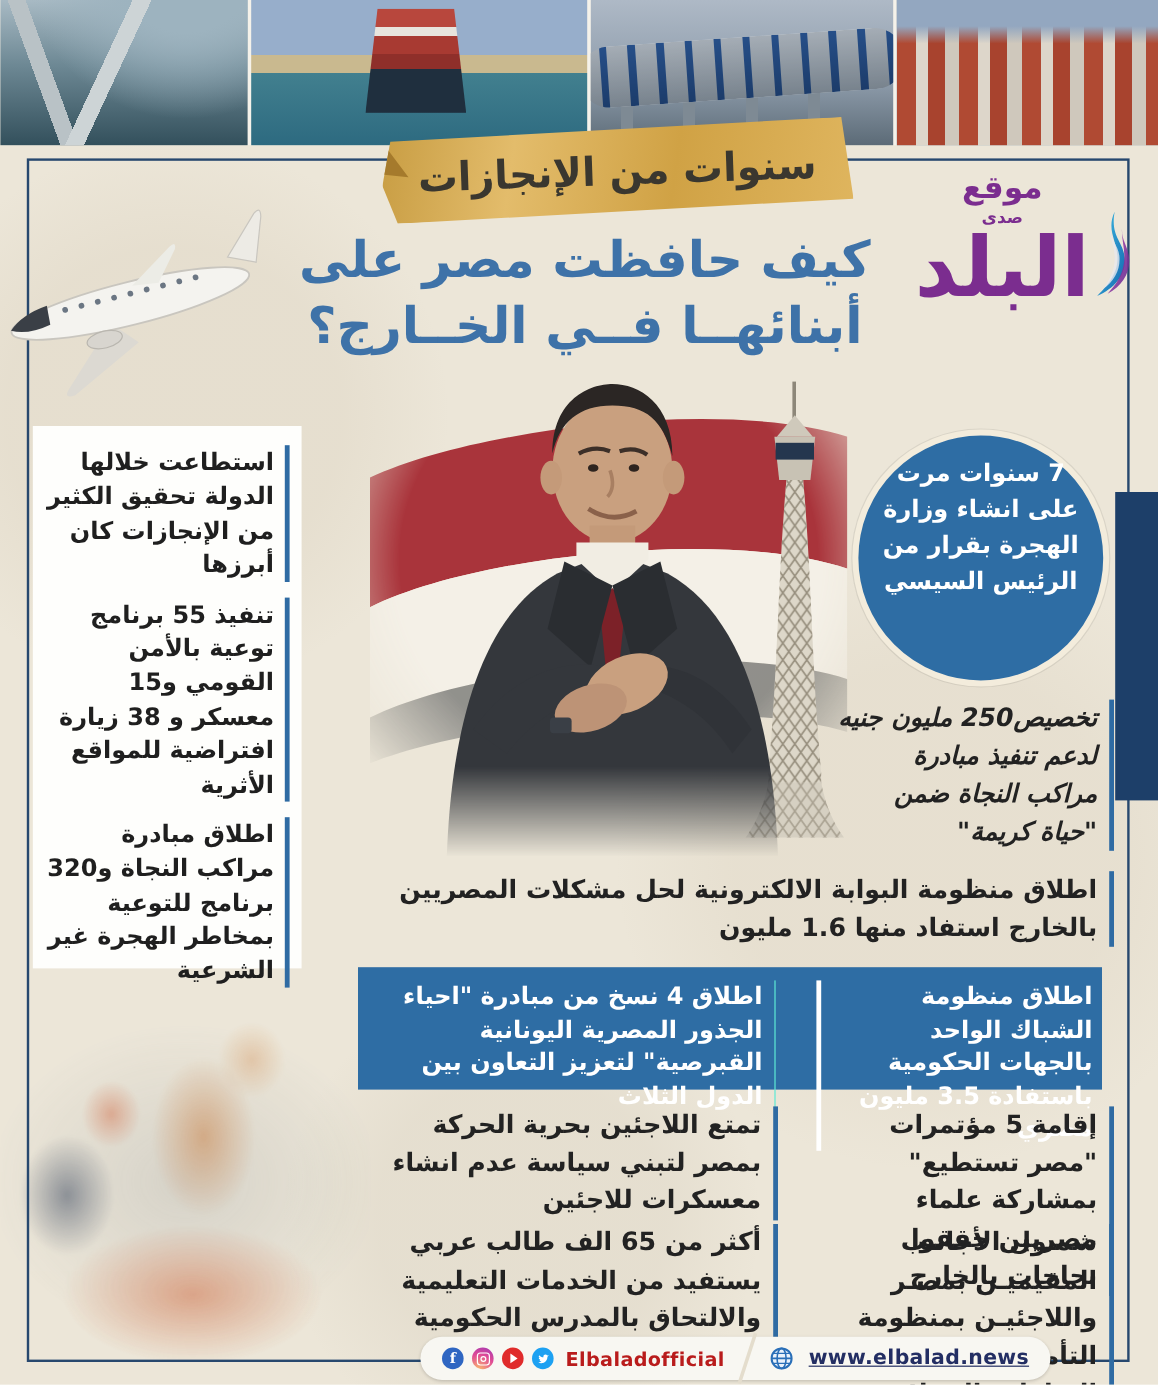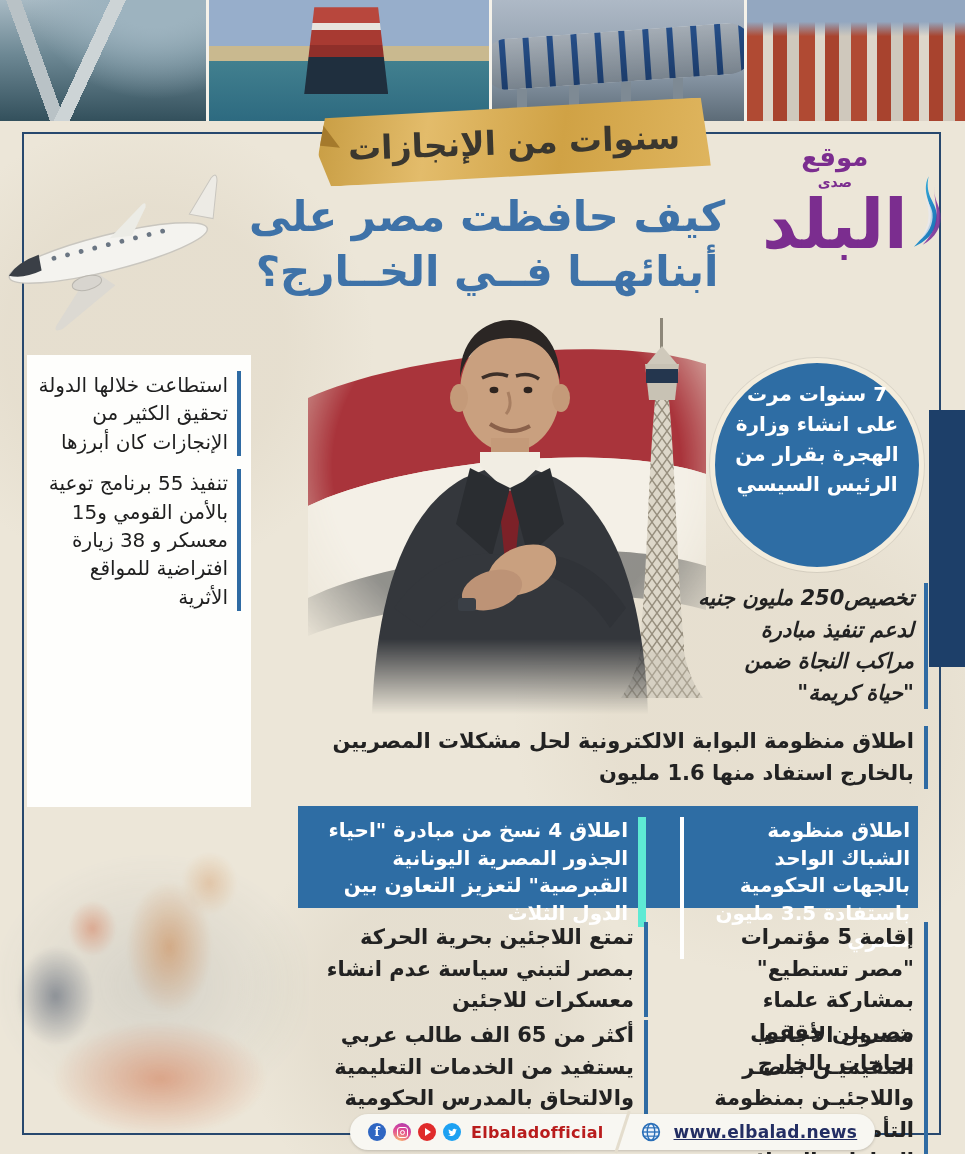--- a/index.html
+++ b/index.html
@@ -61,34 +61,34 @@
   .portrait{position:absolute;left:342px;top:298px;width:336px;height:416px;z-index:4;
       -webkit-mask-image:linear-gradient(180deg,#000 82%,transparent 100%);
       mask-image:linear-gradient(180deg,#000 82%,transparent 100%);}
   
   .badge{position:absolute;left:710px;top:358px;width:214px;height:214px;border-radius:50%;z-index:5;
       background:#2e6da4;border:5px solid #f3ecdc;box-sizing:border-box;box-shadow:0 0 0 1px rgba(0,0,0,.08);
       display:flex;align-items:flex-start;justify-content:center;text-align:center;
       color:#fff;font-weight:bold;font-size:20px;line-height:1.5;padding:16px;}
   
   .left-panel{position:absolute;left:27px;top:355px;width:224px;height:452px;background:rgba(255,255,254,.95);z-index:6;box-sizing:border-box;padding:16px 10px 10px 8px;}
-  .lp-item{border-right:4px solid #2f6ba3;padding-right:9px;margin-bottom:13px;text-align:right;color:#1f1f1f;font-weight:normal;font-size:20px;line-height:1.42;}
+  .lp-item{border-right:4px solid #2f6ba3;padding-right:9px;margin-bottom:13px;text-align:right;color:#1f1f1f;font-weight:bold;font-size:20px;line-height:1.42;}
   
   .txt{position:absolute;z-index:6;text-align:right;color:#222;font-weight:bold;font-size:21px;line-height:1.5;border-right:4px solid #2f6ba3;padding-right:10px;box-sizing:border-box;}
   .r-top{right:37px;top:583px;width:232px;font-style:italic;}
   .r-wide{right:37px;top:726px;width:634px;}
   .r3-right{right:37px;top:922px;width:232px;}
   .r3-left{right:317px;top:922px;width:348px;}
   .r4-right{right:37px;top:1020px;width:240px;}
   .r4-left{right:317px;top:1020px;width:348px;}
   
   .highlight{position:absolute;right:47px;top:806px;width:620px;height:102px;background:#2e6da4;z-index:6;}
   .hl-cell{position:absolute;top:11px;color:#fff;font-weight:bold;font-size:20px;line-height:1.38;text-align:right;box-sizing:border-box;}
   .hl-right{right:2px;width:236px;border-left:4px solid #fff;padding:0 6px 4px 10px;min-height:80px;}
-  .hl-left{right:272px;width:346px;border-right:8px solid #5eead4;padding-right:10px;}
+  .hl-left{right:272px;width:346px;border-right:1px solid #5eead4;padding-right:10px;}
   
   .boat{position:absolute;left:0;top:778px;width:308px;height:376px;z-index:1;filter:blur(1.5px);opacity:.85;background:
       radial-gradient(ellipse 150px 80px at 52% 80%, rgba(205,95,50,.55), transparent 72%),
       radial-gradient(ellipse 62px 95px at 55% 45%, rgba(196,116,52,.55), transparent 70%),
       radial-gradient(ellipse 55px 70px at 18% 58%, rgba(40,55,82,.55), transparent 72%),
       radial-gradient(ellipse 35px 40px at 30% 40%, rgba(205,85,42,.45), transparent 70%),
       radial-gradient(ellipse 40px 45px at 68% 28%, rgba(210,140,80,.40), transparent 70%),
       radial-gradient(ellipse 210px 170px at 50% 55%, rgba(140,145,150,.28), transparent 78%);}
   
   .pills{position:absolute;left:350px;top:1114px;height:36px;z-index:7;background:#f8f7f2;border-radius:18px;
@@ -223,20 +223,21 @@
     <rect x="116" y="300" width="18" height="13" rx="3" fill="#3a3f46"></rect>
   </svg>
 
   <div class="badge">
     <span>7 سنوات مرت على انشاء وزارة الهجرة بقرار من الرئيس السيسي</span>
   </div>
 
   <div class="left-panel">
     <div class="lp-item">استطاعت خلالها الدولة تحقيق الكثير من الإنجازات كان أبرزها</div>
     <div class="lp-item">تنفيذ 55 برنامج توعية بالأمن القومي و15 معسكر و 38 زيارة افتراضية للمواقع الأثرية</div>
+    <div class="lp-item">اطلاق مبادرة مراكب النجاة و320 برنامج للتوعية بمخاطر الهجرة غير الشرعية</div>
   </div>
 
   <div class="txt r-top">تخصيص250 مليون جنيه لدعم تنفيذ مبادرة مراكب النجاة ضمن "حياة كريمة"</div>
   <div class="txt r-wide">اطلاق منظومة البوابة الالكترونية لحل مشكلات المصريين بالخارج استفاد منها 1.6 مليون</div>
 
   <div class="highlight">
     <div class="hl-cell hl-right">اطلاق منظومة الشباك الواحد بالجهات الحكومية باستفادة 3.5 مليون مصري</div>
     <div class="hl-cell hl-left">اطلاق 4 نسخ من مبادرة "احياء الجذور المصرية اليونانية القبرصية" لتعزيز التعاون بين الدول الثلاث</div>
   </div>
 

